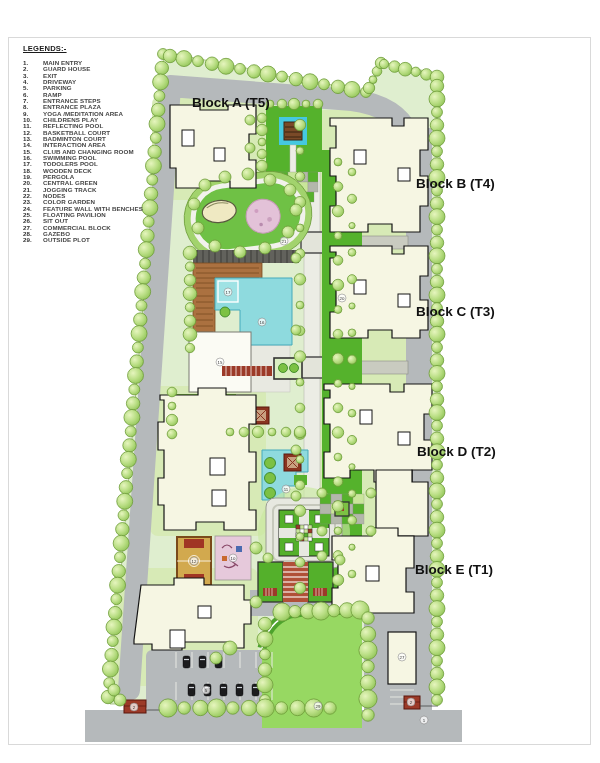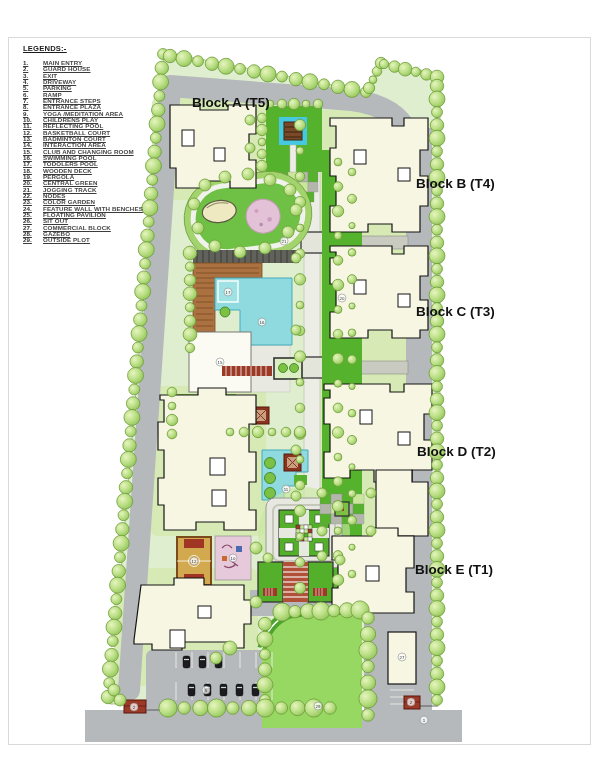--- a/index.html
+++ b/index.html
@@ -2,21 +2,21 @@
 <html><head>
 <meta charset="utf-8">
 <style>
   html,body{margin:0;padding:0;background:#fff;}
   #stage{position:relative;width:600px;height:763px;background:#fff;overflow:hidden;
          font-family:"Liberation Sans",sans-serif;}
   #frame{position:absolute;left:8px;top:37px;width:583px;height:708px;
          border:1px solid #d9d9d9;background:#fff;box-sizing:border-box;}
   #plan-svg{position:absolute;left:0;top:0;width:600px;height:763px;}
   
-  #legend{position:absolute;left:23px;top:44px;width:150px;color:#3c3c3c;text-decoration:underline;}
+  #legend{position:absolute;left:23px;top:44px;width:150px;color:#3c3c3c;}
   #legend .title{font-size:7.6px;font-weight:bold;text-decoration:underline;color:#1a1a1a;
                  letter-spacing:.2px;margin-bottom:7px;}
   #legend ol{list-style:none;margin:0;padding:0;}
   #legend li{display:flex;font-size:6.2px;line-height:6.33px;font-weight:bold;color:#454545;
              letter-spacing:.1px;white-space:nowrap;}
   #legend li .num{width:20px;flex:0 0 20px;color:#2e2e2e;}
   
   text.block-label{font-family:"Liberation Sans",sans-serif;font-size:13.5px;font-weight:bold;fill:#111;}
   text.marker-label{font-family:"Liberation Sans",sans-serif;font-size:4.4px;fill:#333;text-anchor:middle;}
 </style>

